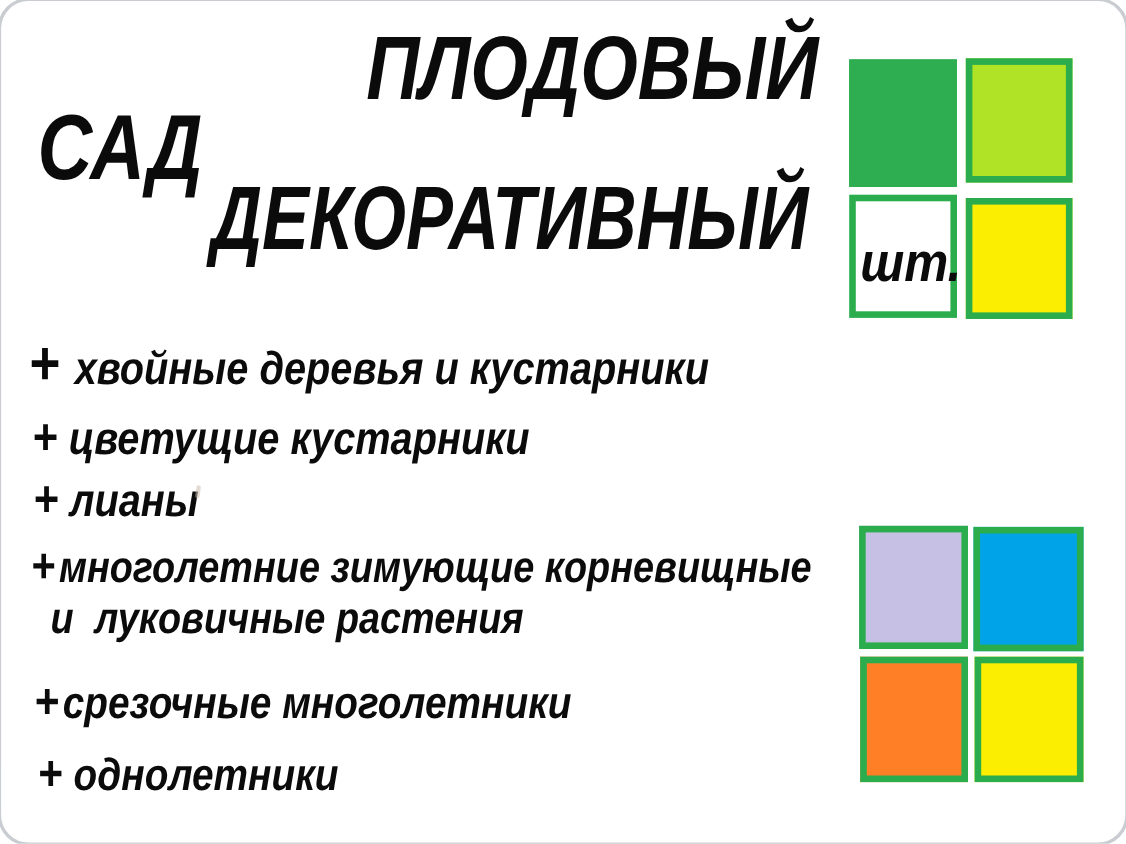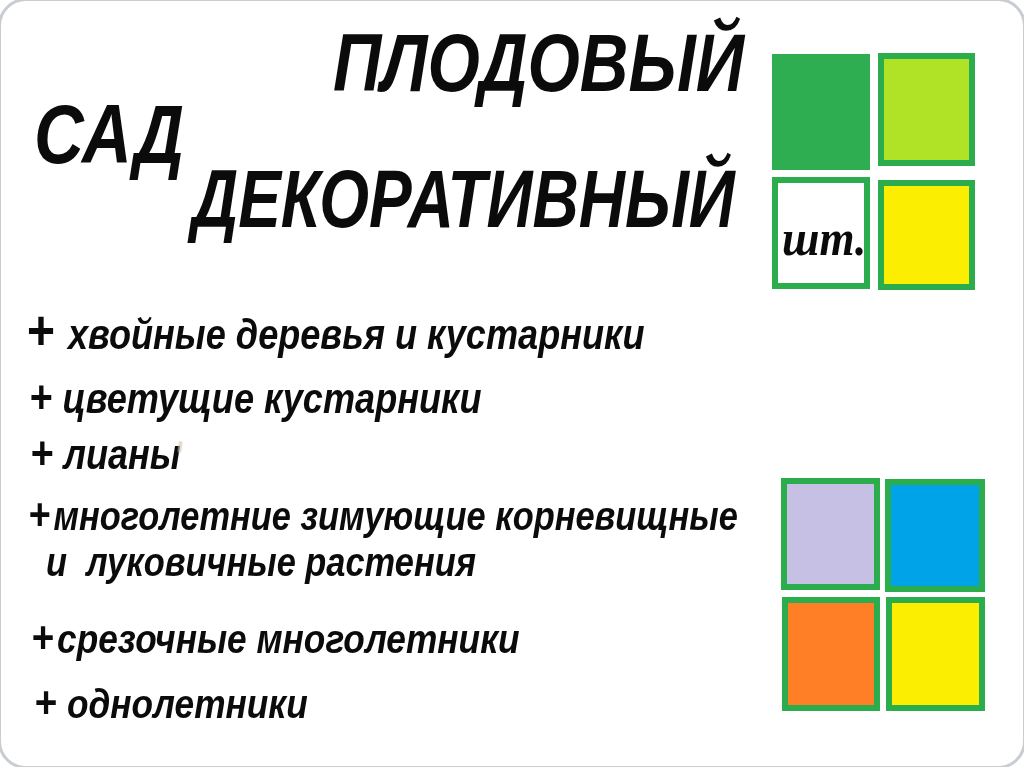--- a/index.html
+++ b/index.html
@@ -19,21 +19,21 @@
   .title-plod{left:333px;top:22px;font-size:82px;transform:scaleX(0.82);}
   .title-dekor{left:192px;top:158px;font-size:82px;transform:scaleX(0.78);}
   .li{
     position:absolute;display:flex;align-items:baseline;color:#0b0b0b;
     font-weight:bold;font-style:italic;white-space:pre;transform-origin:0 0;
     transform:scaleX(0.86);line-height:1.1;
   }
   .li .plus{font-weight:bold;font-style:italic;}
   .li .txt{font-weight:bold;font-style:italic;}
   .cell{
-    position:absolute;box-sizing:border-box;border:6px solid #2bad4e;overflow:visible;font-family:Liberation Serif, serif;
+    position:absolute;box-sizing:border-box;border:6px solid #2bad4e;overflow:visible;
   }
   .unit{
     position:absolute;left:4px;top:30px;font-size:50px;font-weight:bold;font-style:italic;
     color:#0b0b0b;white-space:pre;transform:scaleX(0.9);transform-origin:0 0;line-height:1;
   }
   .smudge{
     position:absolute;left:178px;top:441px;width:4px;height:12px;background:#cdbfae;
     opacity:.55;border-radius:2px;transform:rotate(8deg);
   }
 </style>

